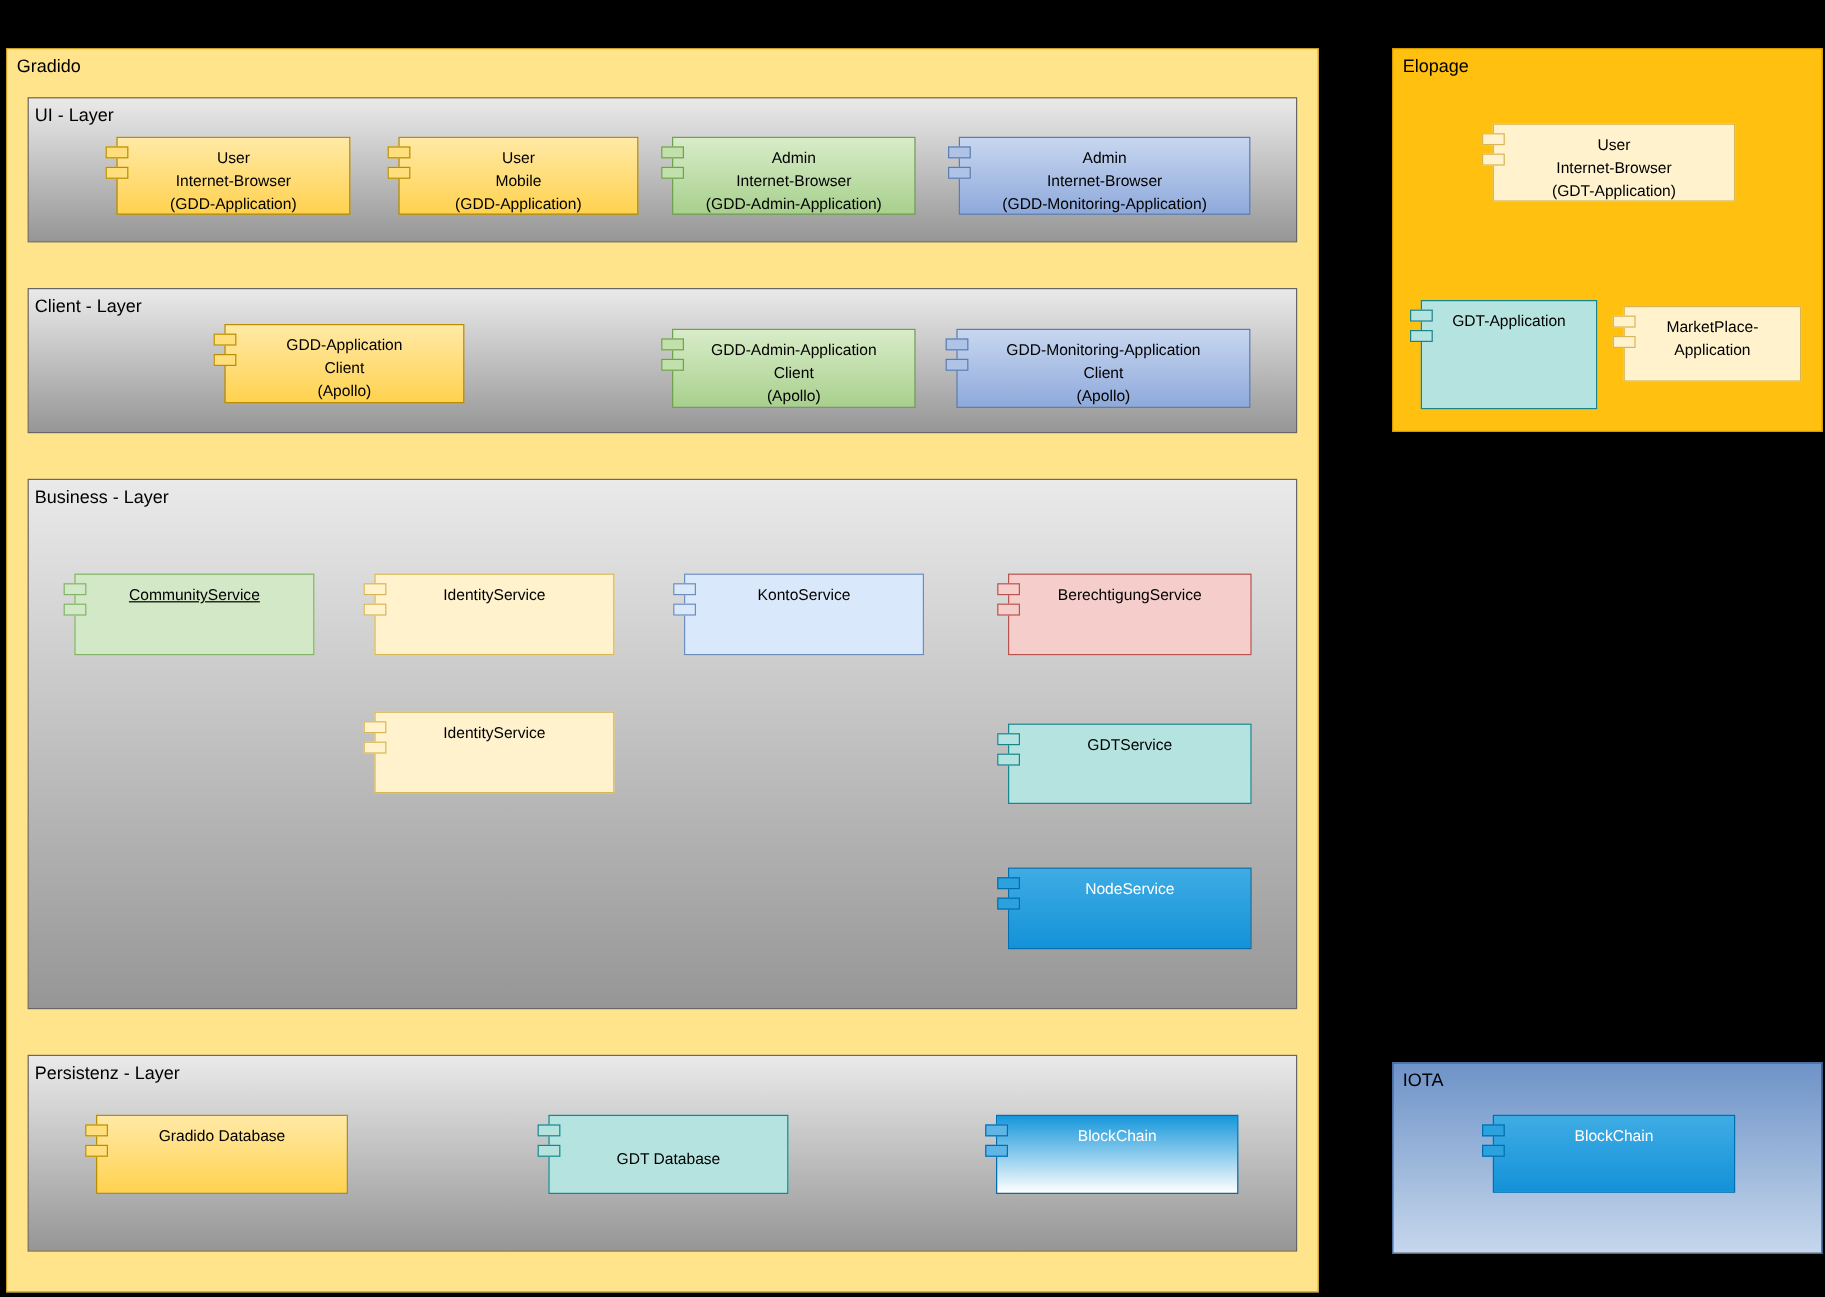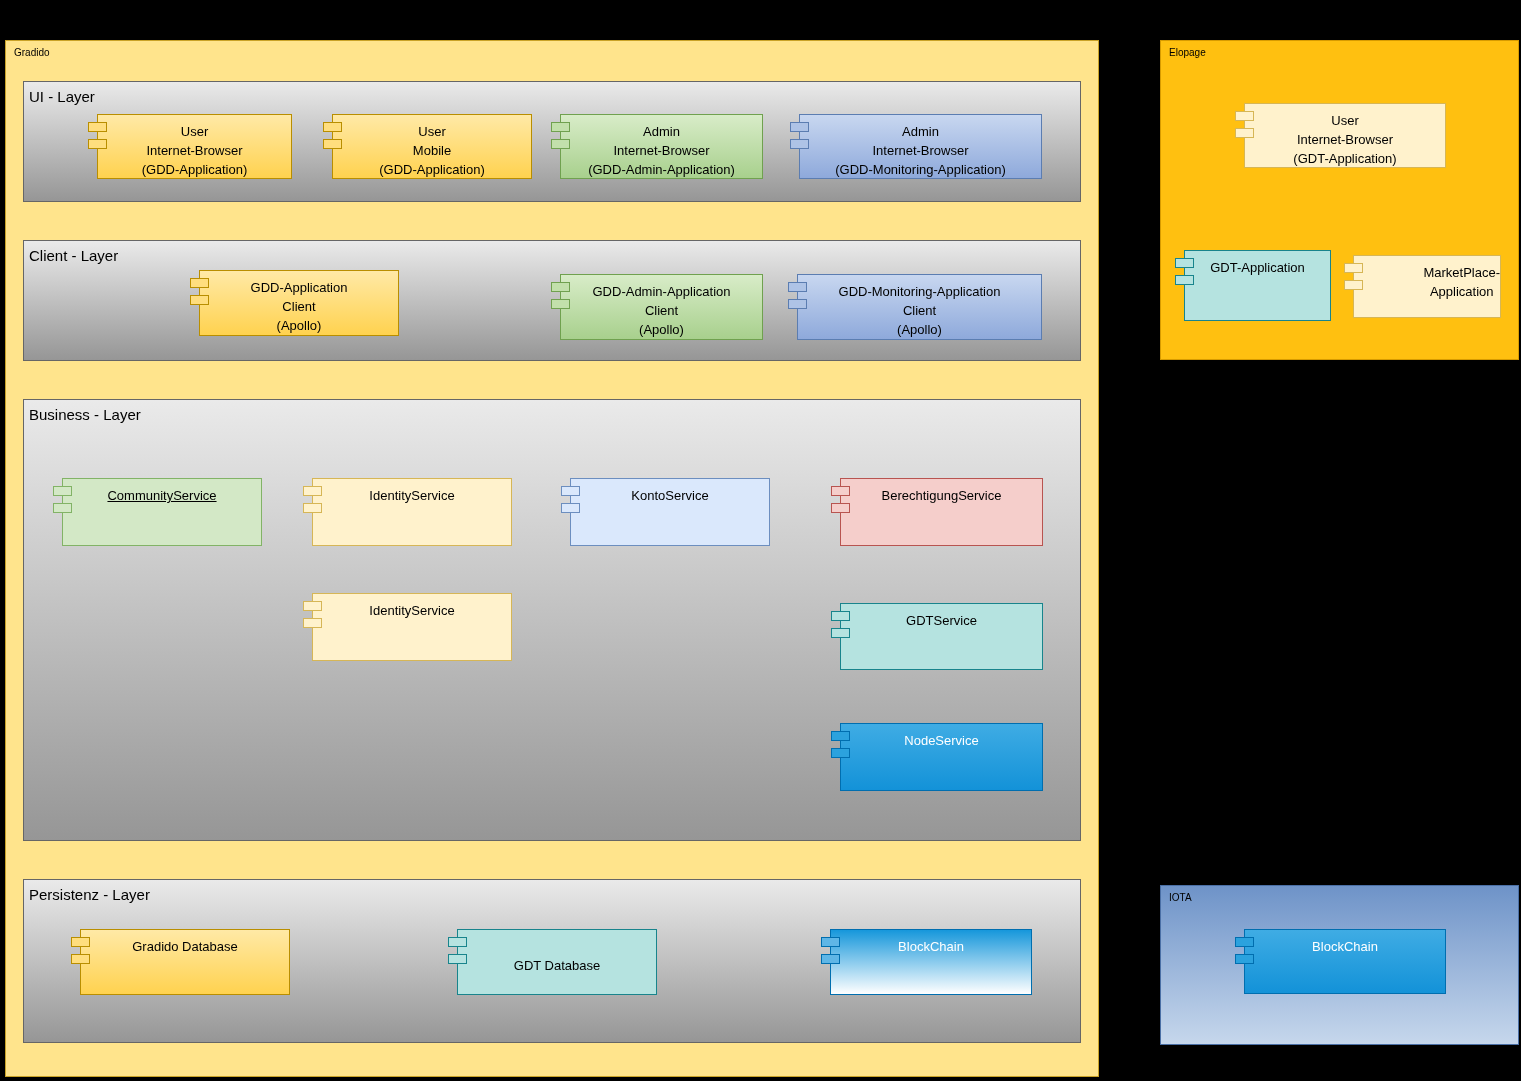--- a/index.html
+++ b/index.html
@@ -2,21 +2,21 @@
 <html><head>
 <meta charset="utf-8">
 <style>
   html,body{margin:0;padding:0;background:#000;}
   .stage{
     position:relative;width:1521px;height:1081px;background:#000;
     font-family:"Liberation Sans","DejaVu Sans",sans-serif;color:#000;
     overflow:hidden;
   }
   .container-box{position:absolute;box-sizing:border-box;border:1px solid;}
-  .container-label{position:absolute;top:6px;left:8px;font-size:10px;color:#000;}
+  .container-label{position:absolute;top:6px;left:8px;font-size:15px;color:#000;}
   .layer{
     position:absolute;box-sizing:border-box;border:1px solid #666;
     background:linear-gradient(180deg,#EAEAEA 0%,#969696 100%);
   }
   .layer-label{position:absolute;top:6px;left:5px;font-size:15px;color:#000;}
   .comp{
     position:absolute;box-sizing:border-box;border:1px solid;
     display:flex;flex-direction:column;align-items:center;
     padding-top:7px;font-size:13px;line-height:19px;text-align:center;
   }
@@ -94,21 +94,21 @@
         <span class="tab t2"></span>
         <span class="comp-label">Admin
 Internet-Browser
 (GDD-Monitoring-Application)</span>
       </div>
     </div>
 
     <div class="layer" style="left:17px;top:199px;width:1058px;height:121px;">
       <div class="layer-label">Client - Layer</div>
 
-      <div class="comp th-yellow" style="left:175px;top:29px;width:200px;height:66px;">
+      <div class="comp th-yellow" style="left:163px;top:29px;width:200px;height:66px;">
         <span class="tab t1"></span>
         <span class="tab t2"></span>
         <span class="comp-label">GDD-Application
 Client
 (Apollo)</span>
       </div>
 
       <div class="comp th-green" style="left:536px;top:33px;width:203px;height:66px;">
         <span class="tab t1"></span>
         <span class="tab t2"></span>
@@ -199,27 +199,27 @@
     <div class="container-label">Elopage</div>
 
     <div class="comp th-lightyellow" style="left:83px;top:62px;width:202px;height:65px;">
       <span class="tab t1"></span>
       <span class="tab t2"></span>
       <span class="comp-label">User
 Internet-Browser
 (GDT-Application)</span>
     </div>
 
-    <div class="comp th-teal" style="left:23px;top:209px;width:147px;height:71px;">
+    <div class="comp th-teal" style="left:23px;top:209px;width:147px;height:91px;">
       <span class="tab t1"></span>
       <span class="tab t2"></span>
       <span class="comp-label">GDT-Application</span>
     </div>
 
-    <div class="comp th-lightyellow" style="left:192px;top:214px;width:148px;height:63px;align-items:flex-end;">
+    <div class="comp th-lightyellow" style="left:192px;top:214px;width:148px;height:63px;">
       <span class="tab t1"></span>
       <span class="tab t2"></span>
       <span class="comp-label">MarketPlace-
 Application</span>
     </div>
   </div>
 
   <div class="container-box iota" style="left:1160px;top:885px;width:359px;height:160px;">
     <div class="container-label">IOTA</div>
 

